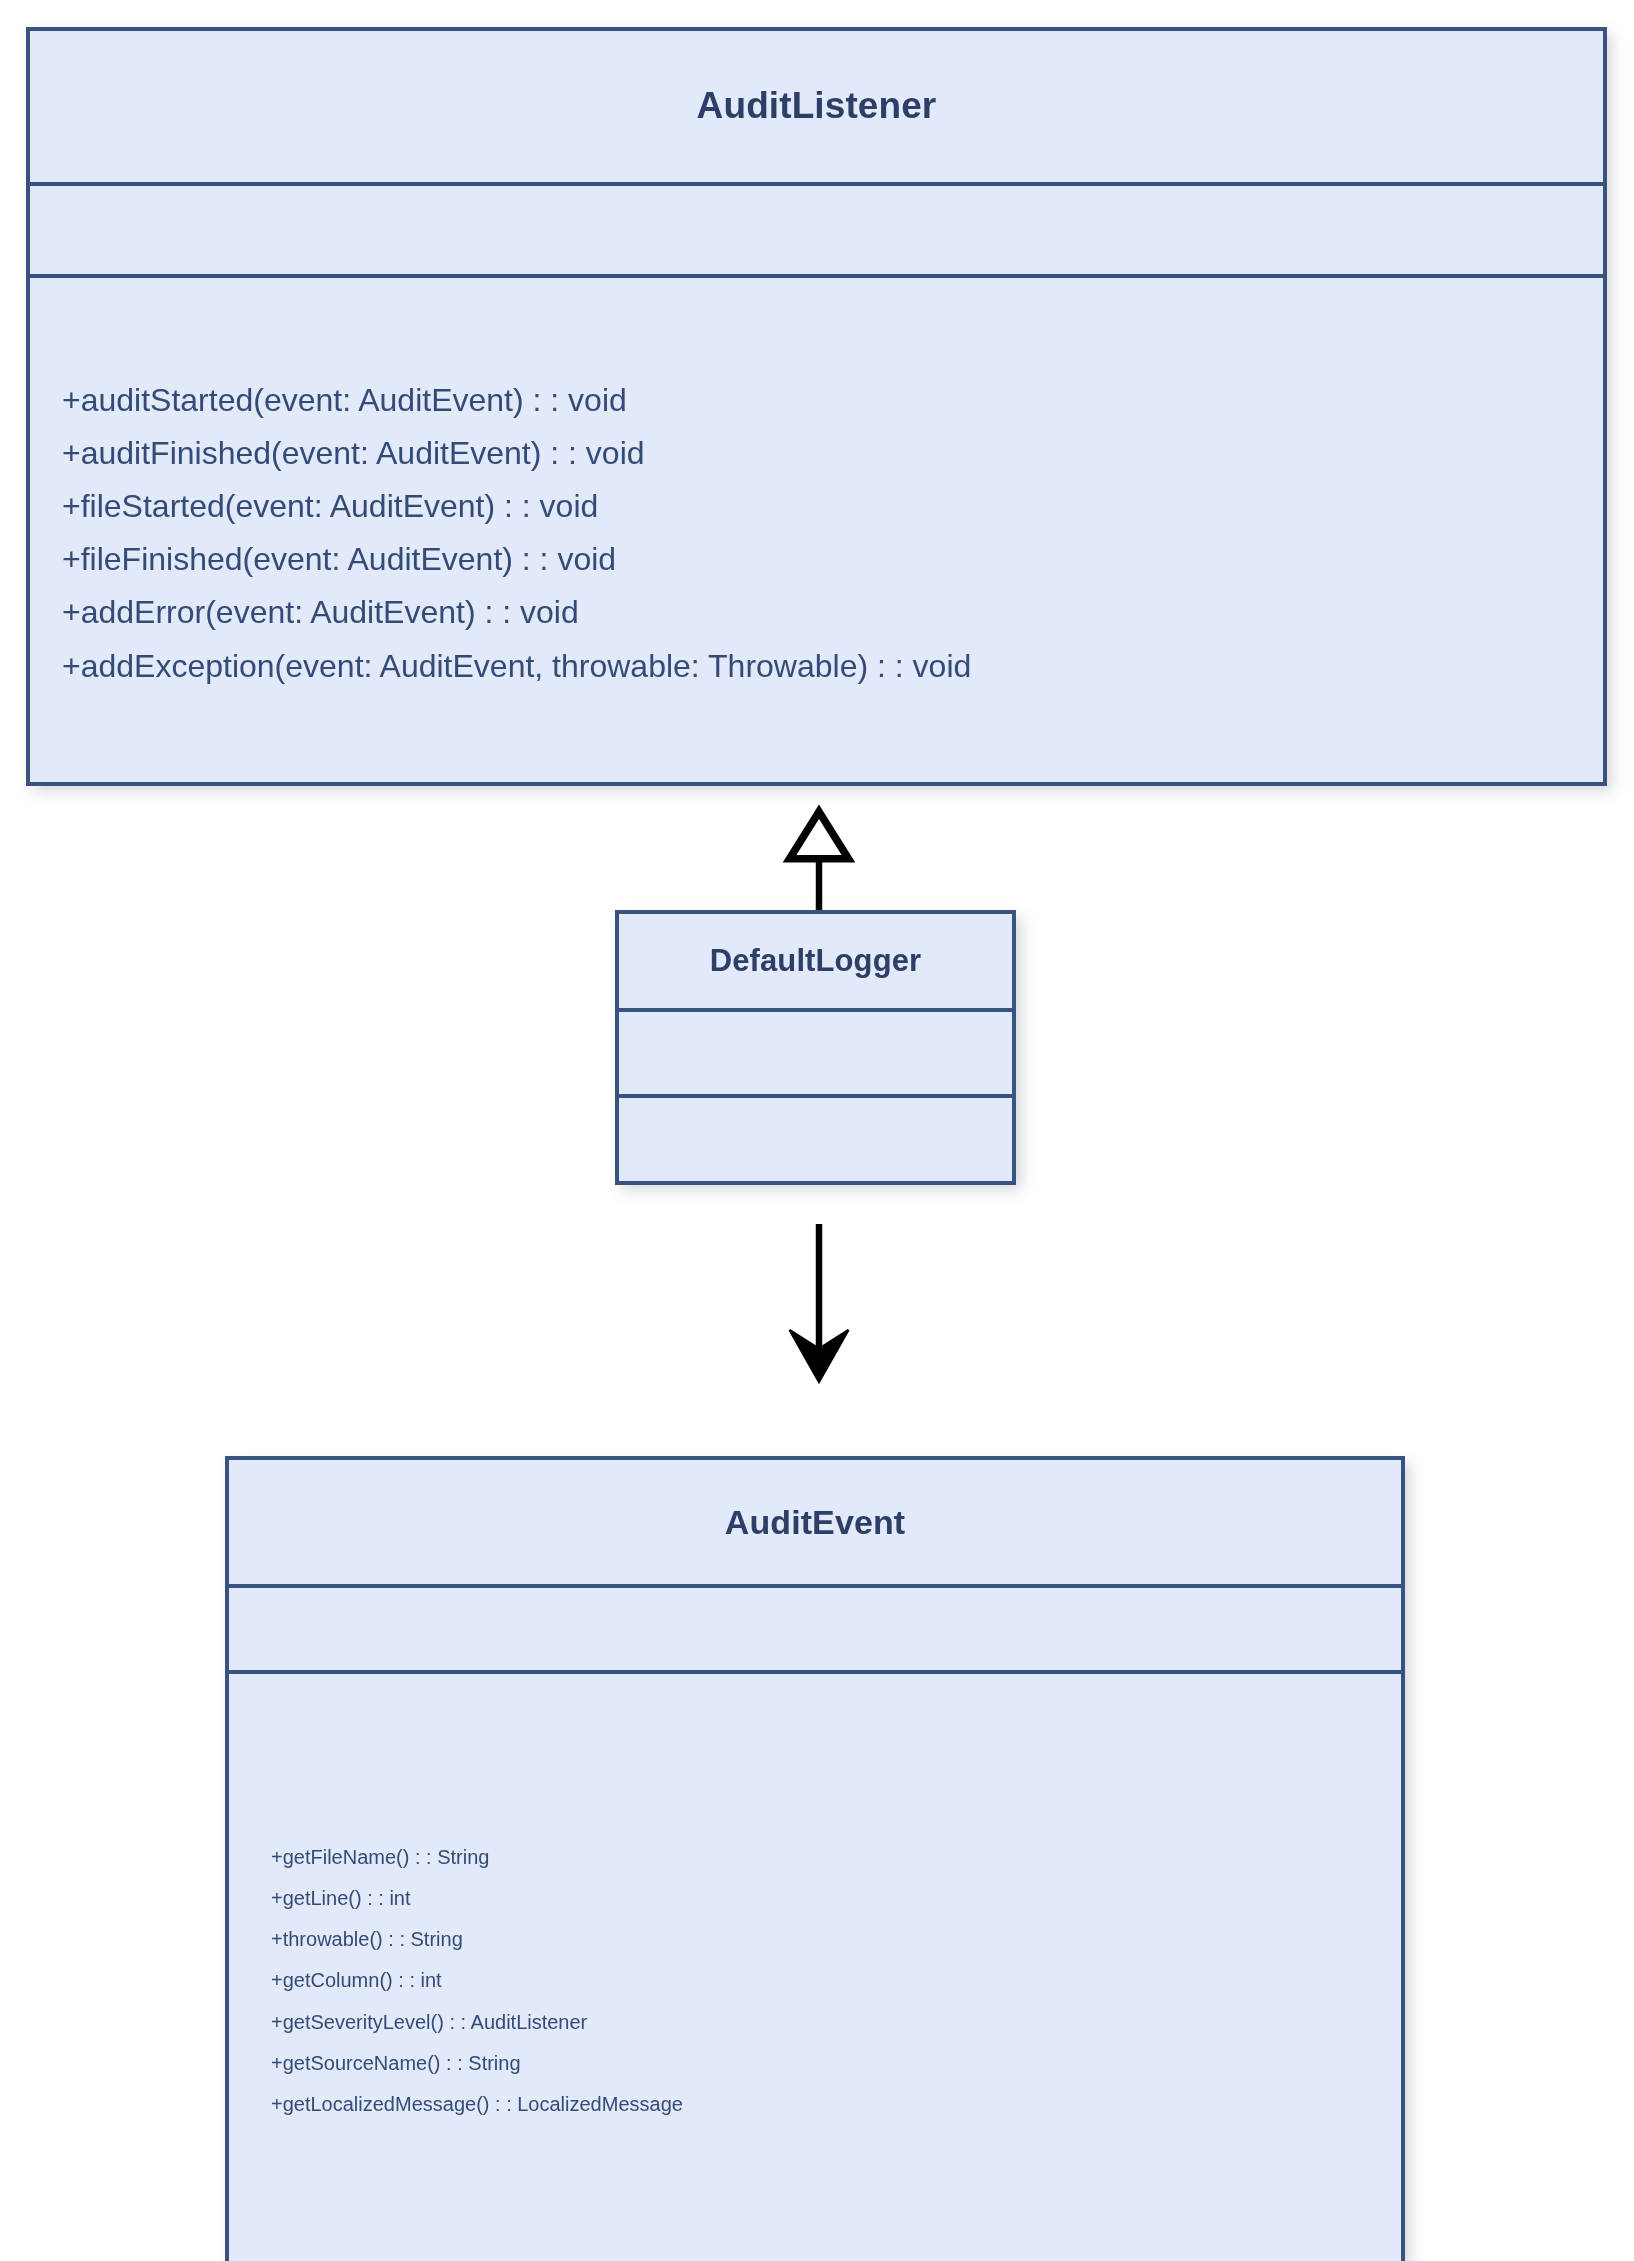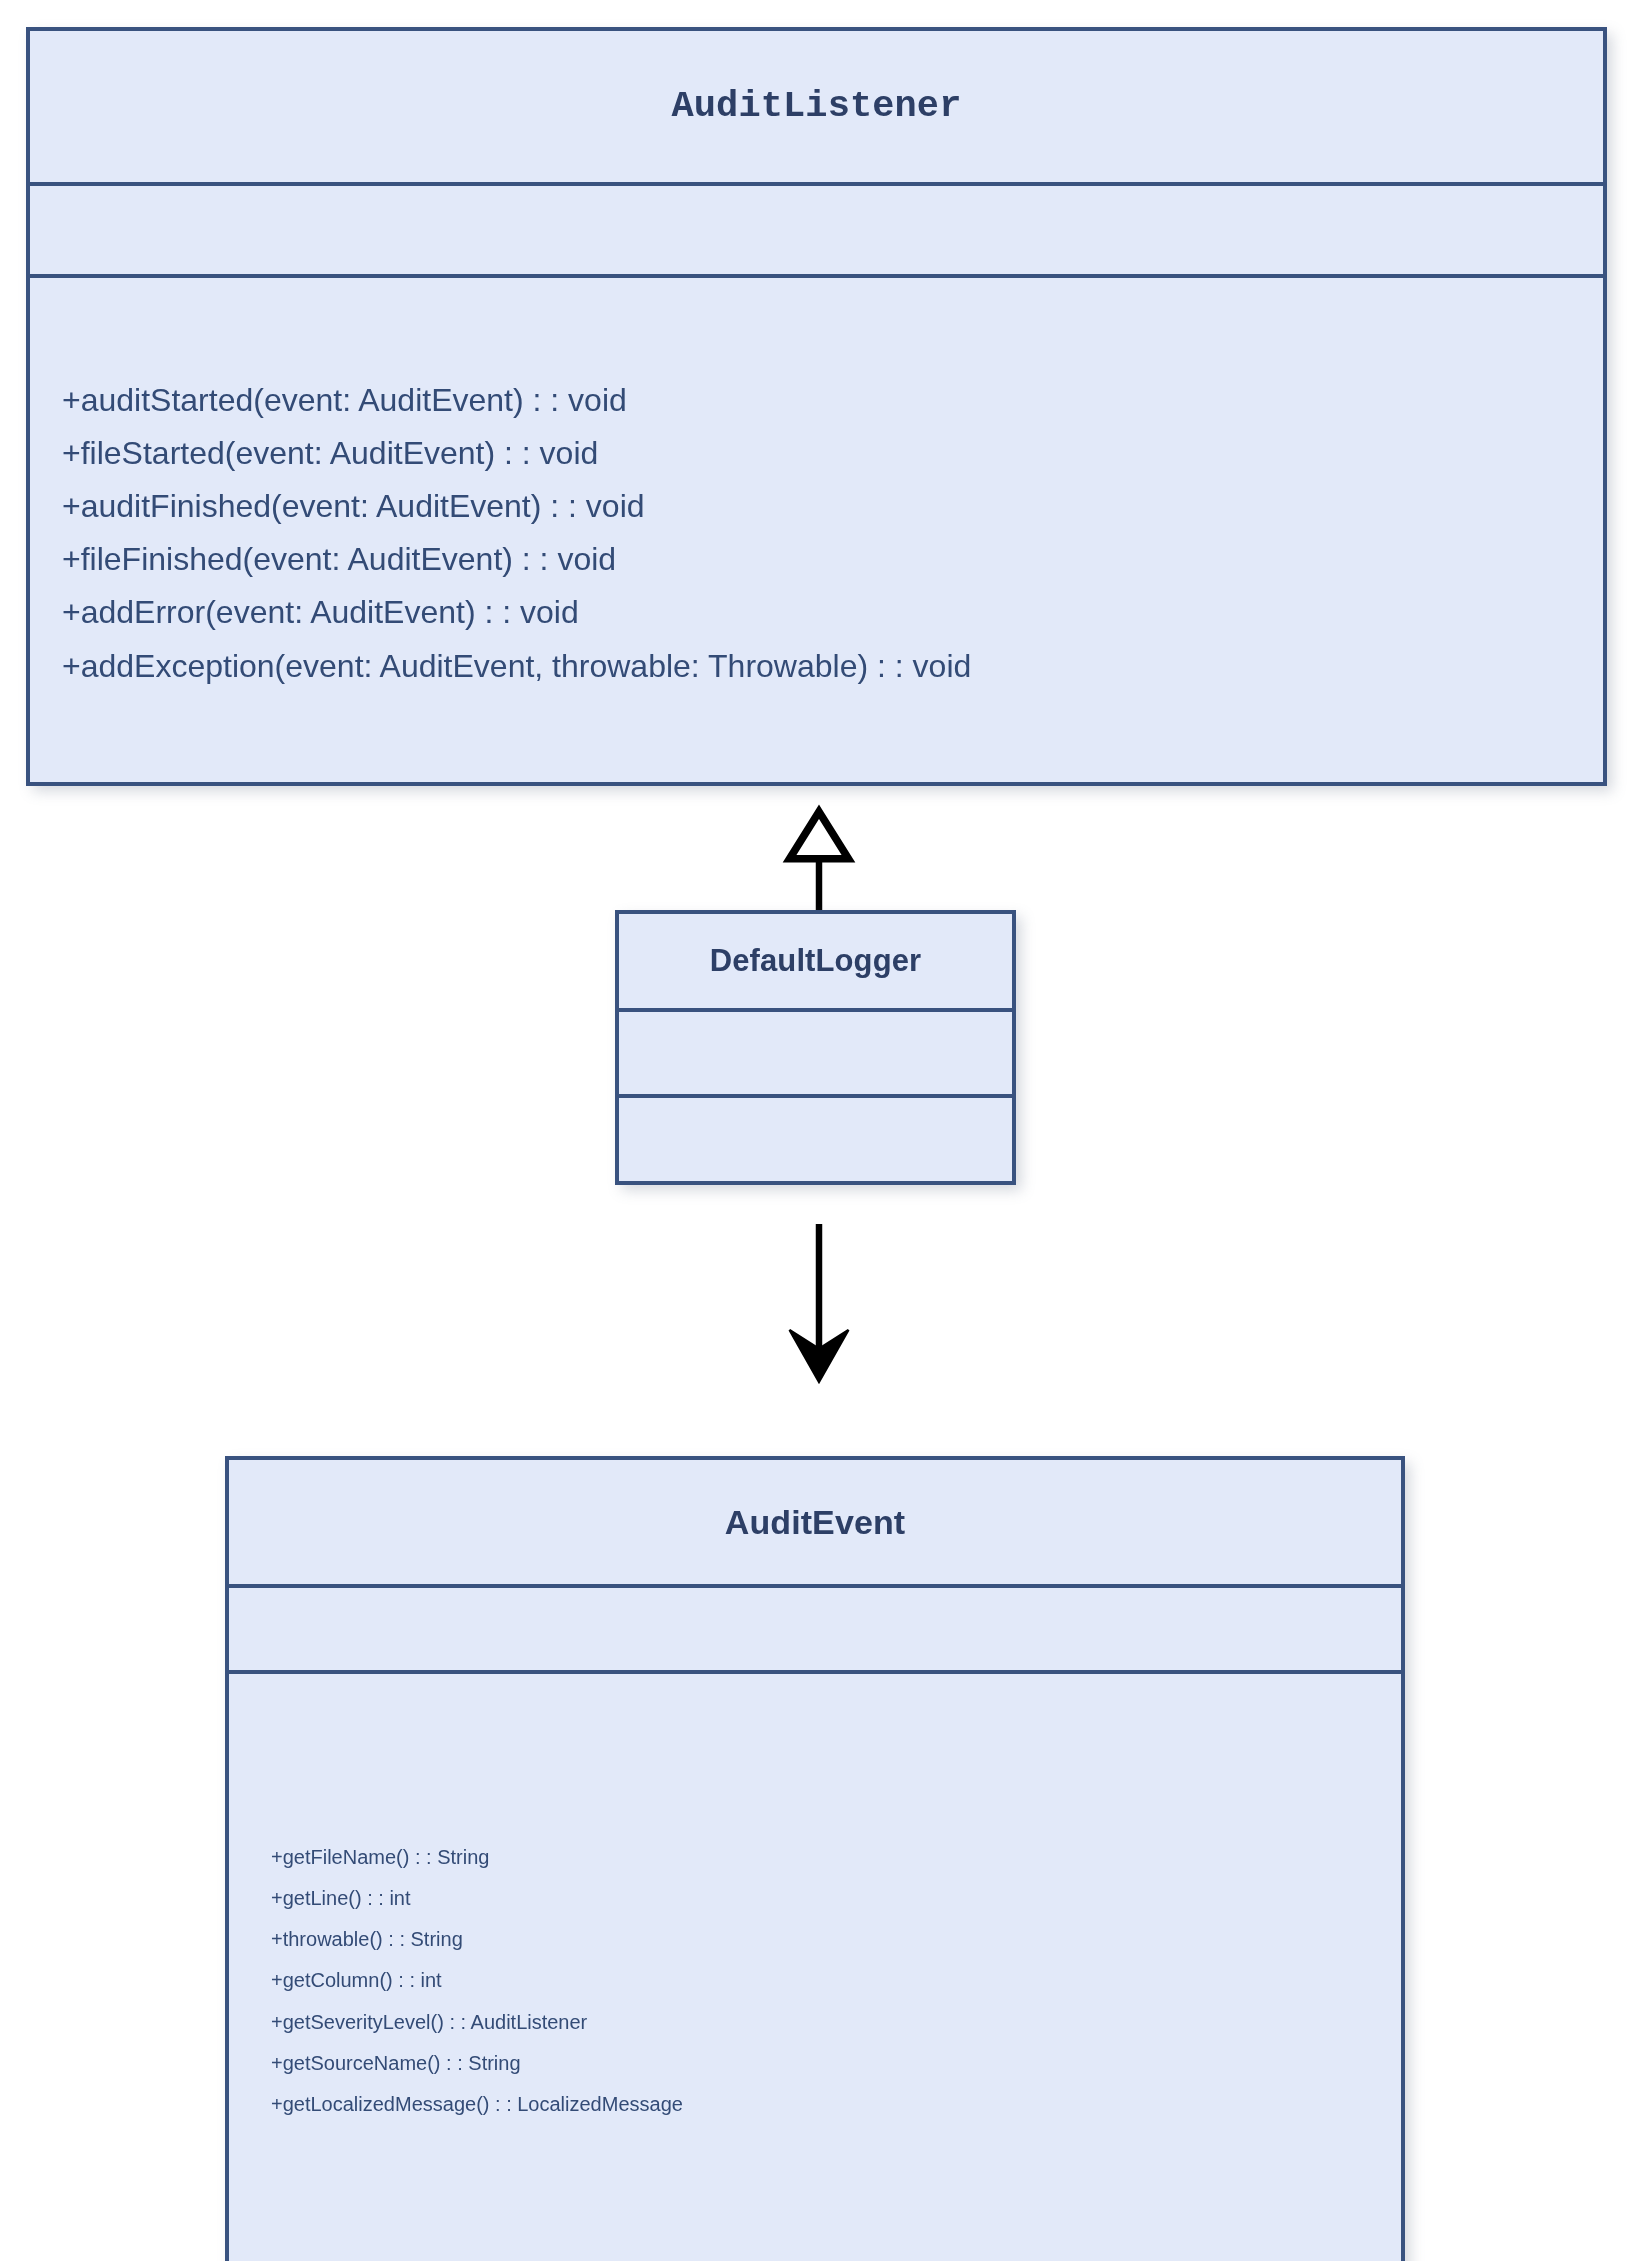--- a/index.html
+++ b/index.html
@@ -66,21 +66,20 @@
   
   #class-audit-listener {
     left: 26px;
     top: 26.5px;
     width: 1581px;
     height: 759px;
   }
   #class-audit-listener .uml-title {
     height: 151px;
     font-size: 37px;
-    font-family: Liberation Mono, monospace;
   }
   #class-audit-listener .attrs {
     height: 88px;
   }
   #class-audit-listener .methods {
     flex: 1 1 auto;
     padding: 26px 12px 20px 32px;
     font-size: 32px;
   }
   #class-audit-listener .uml-member {
@@ -151,22 +150,22 @@
 
 <div id="diagram-canvas">
 
   <div class="uml-class" id="class-audit-listener">
     <div class="uml-title">AuditListener</div>
     <div class="uml-divider"></div>
     <div class="uml-compartment attrs"></div>
     <div class="uml-divider"></div>
     <div class="uml-compartment methods">
       <div class="uml-member">+auditStarted(event: AuditEvent) : : void</div>
+      <div class="uml-member">+auditFinished(event: AuditEvent) : : void</div>
       <div class="uml-member">+fileStarted(event: AuditEvent) : : void</div>
-      <div class="uml-member">+auditFinished(event: AuditEvent) : : void</div>
       <div class="uml-member">+fileFinished(event: AuditEvent) : : void</div>
       <div class="uml-member">+addError(event: AuditEvent) : : void</div>
       <div class="uml-member">+addException(event: AuditEvent, throwable: Throwable) : : void</div>
     </div>
   </div>
 
   <svg class="connector" id="connector-inheritance" viewBox="0 0 200 260">
     <line x1="100" y1="260" x2="100" y2="78" stroke="#000000" stroke-width="11"></line>
     <polygon points="100,8 150,88 50,88" fill="#ffffff" stroke="#000000" stroke-width="13" stroke-linejoin="miter"></polygon>
   </svg>

